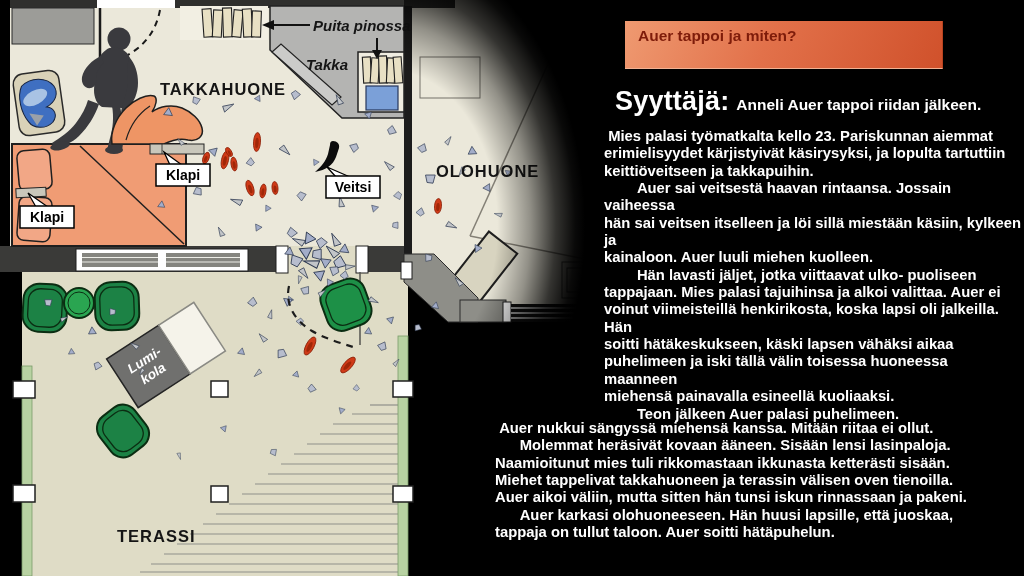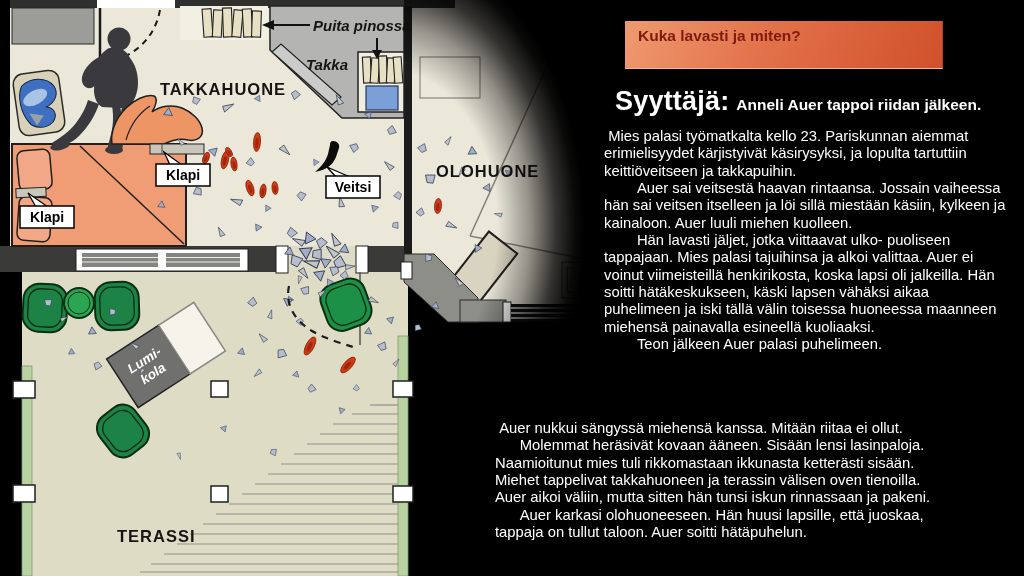--- a/index.html
+++ b/index.html
@@ -8,21 +8,21 @@
   .stage *{box-sizing:border-box;}
   #plan-svg{position:absolute;left:0;top:0;}
   .question-box{position:absolute;left:625px;top:21px;width:318px;height:48px;
     background:linear-gradient(115deg,#ef9a71 0%,#e2714a 45%,#d0512b 100%);
     border-bottom:1px solid #f2b293;border-right:1px solid #b8421f;
     color:#7e1c0a;font-weight:bold;font-size:15.5px;line-height:20px;padding:5px 0 0 13px;}
   .sec-head{position:absolute;color:#fff;white-space:nowrap;}
   .sec-head .h{font-size:27px;font-weight:bold;letter-spacing:0.2px;}
   .sec-head .s{font-size:15.5px;font-weight:600;margin-left:7px;}
   .body-text{position:absolute;color:#fff;font-size:14.8px;line-height:17.35px;
-    font-weight:400;white-space:pre-wrap;}
+    font-weight:700;white-space:pre-wrap;}
   #prosecutor-head{left:615px;top:86px;}
   #defense-head{left:496px;top:374px;}
   #prosecutor-body{left:604px;top:128px;width:420px;}
   #defense-body{left:495px;top:420px;width:542px;}
   text{font-family:"Liberation Sans",sans-serif;}
   .roomlbl{font-weight:bold;font-size:16.5px;letter-spacing:1px;fill:#151515;}
   .annot{font-weight:bold;font-style:italic;font-size:15px;fill:#151515;}
   .boxlbl{font-weight:bold;font-size:14px;fill:#000;}
   .shovel-t{font-weight:bold;font-style:italic;font-size:13.5px;fill:#fff;}
 </style>
@@ -372,21 +372,21 @@
     </g>
 
     <text class="roomlbl" x="160" y="95">TAKKAHUONE</text>
     <text class="roomlbl" x="436" y="177">OLOHUONE</text>
     <text class="roomlbl" x="117" y="542">TERASSI</text>
 
     <rect x="404" y="0" width="216" height="342" fill="url(#vg)"></rect>
   </svg>
 
   <div class="question-box">
-    <div>Kuka lavasti ja miten?</div>
+    <div>Auer tappoi ja miten?</div>
   </div>
 
   <div id="prosecutor-head" class="sec-head">
     <span class="h">Syyttäjä:</span><span class="s">Anneli Auer tappoi riidan jälkeen.</span>
   </div>
   <div id="prosecutor-body" class="body-text"> Mies palasi työmatkalta kello 23. Pariskunnan aiemmat
 erimielisyydet kärjistyivät käsirysyksi, ja lopulta tartuttiin
 keittiöveitseen ja takkapuihin.
         Auer sai veitsestä haavan rintaansa. Jossain vaiheessa
 hän sai veitsen itselleen ja löi sillä miestään käsiin, kylkeen ja

